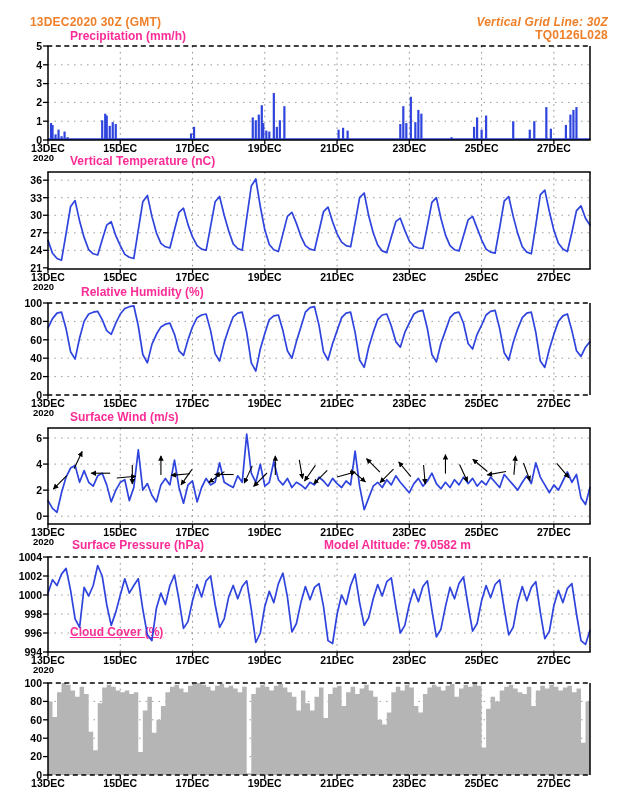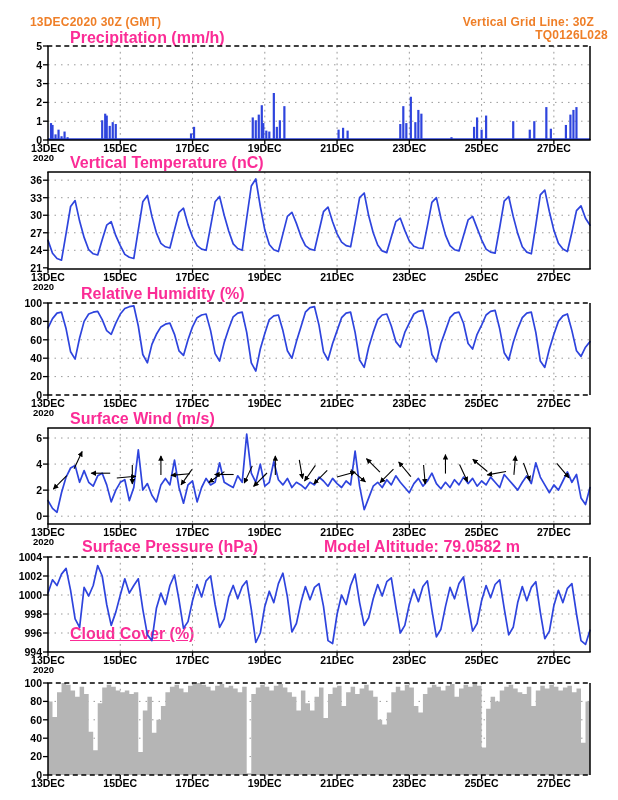--- a/index.html
+++ b/index.html
@@ -1,36 +1,36 @@
 <!DOCTYPE html>
 <html><head>
 <meta charset="utf-8">
 <style>
   html,body{margin:0;padding:0;background:#ffffff;}
   #page{position:relative;width:618px;height:800px;background:#fff;overflow:hidden;
         font-family:"Liberation Sans",sans-serif;}
   .hdr{position:absolute;font-size:12px;font-weight:bold;letter-spacing:0.2px;white-space:pre;}
   .orange{color:#ef7f28;}
-  .ptitle{position:absolute;font-size:16px;font-weight:bold;color:#fb2c96;white-space:pre;}
+  .ptitle{position:absolute;font-size:12px;font-weight:bold;color:#fb2c96;white-space:pre;}
   svg{position:absolute;left:0;top:0;}
   svg text{font-family:"Liberation Sans",sans-serif;font-weight:bold;fill:#000;}
 </style>
 </head>
 <body>
 
 <div id="page">
   <div class="hdr orange" style="left:30px;top:15px;text-align:right;">13DEC2020 30Z (GMT)</div>
-  <div class="hdr orange" style="right:24px;top:15px;">Vertical Grid Line: 30Z</div>
+  <div class="hdr orange" style="right:10px;top:15px;font-style:italic;">Vertical Grid Line: 30Z</div>
   <div class="hdr orange" style="right:10px;top:28px;">TQ0126L028</div>
 
   <div class="ptitle" style="left:70px;top:29px;">Precipitation (mm/h)</div>
   <div class="ptitle" style="left:70px;top:154px;">Vertical Temperature (nC)</div>
   <div class="ptitle" style="left:81px;top:285px;">Relative Humidity (%)</div>
   <div class="ptitle" style="left:70px;top:410px;">Surface Wind (m/s)</div>
-  <div class="ptitle" style="left:82px;top:538px;">Surface Pressure (hPa)</div>
+  <div class="ptitle" style="left:72px;top:538px;">Surface Pressure (hPa)</div>
   <div class="ptitle" style="left:300px;top:538px;margin-left:24px;">Model Altitude: 79.0582 m</div>
   <div class="ptitle" style="left:70px;top:625px;text-decoration:underline;">Cloud Cover (%)</div>
 
   <svg id="cv" width="618" height="800" viewBox="0 0 618 800">
     <defs>
       <marker id="ah" orient="auto" markerWidth="8" markerHeight="8" refX="4.5" refY="2.5">
         <path d="M0,0 L5,2.5 L0,5 z" fill="#000"></path>
       </marker>
     </defs>
   <g>

